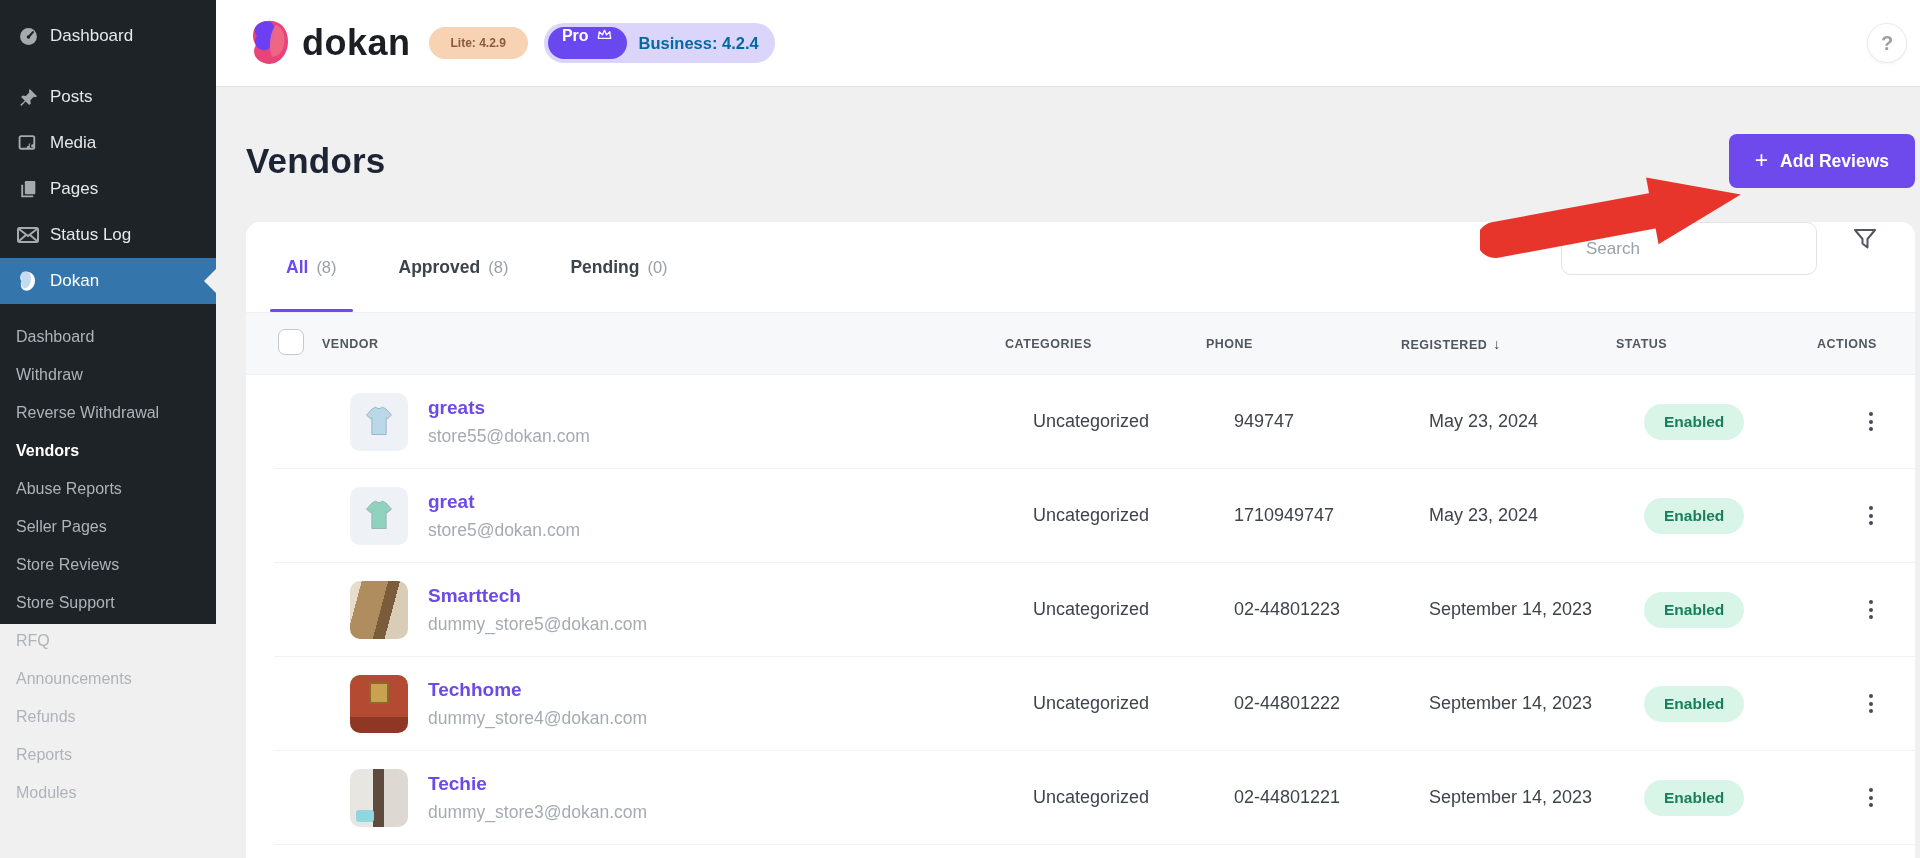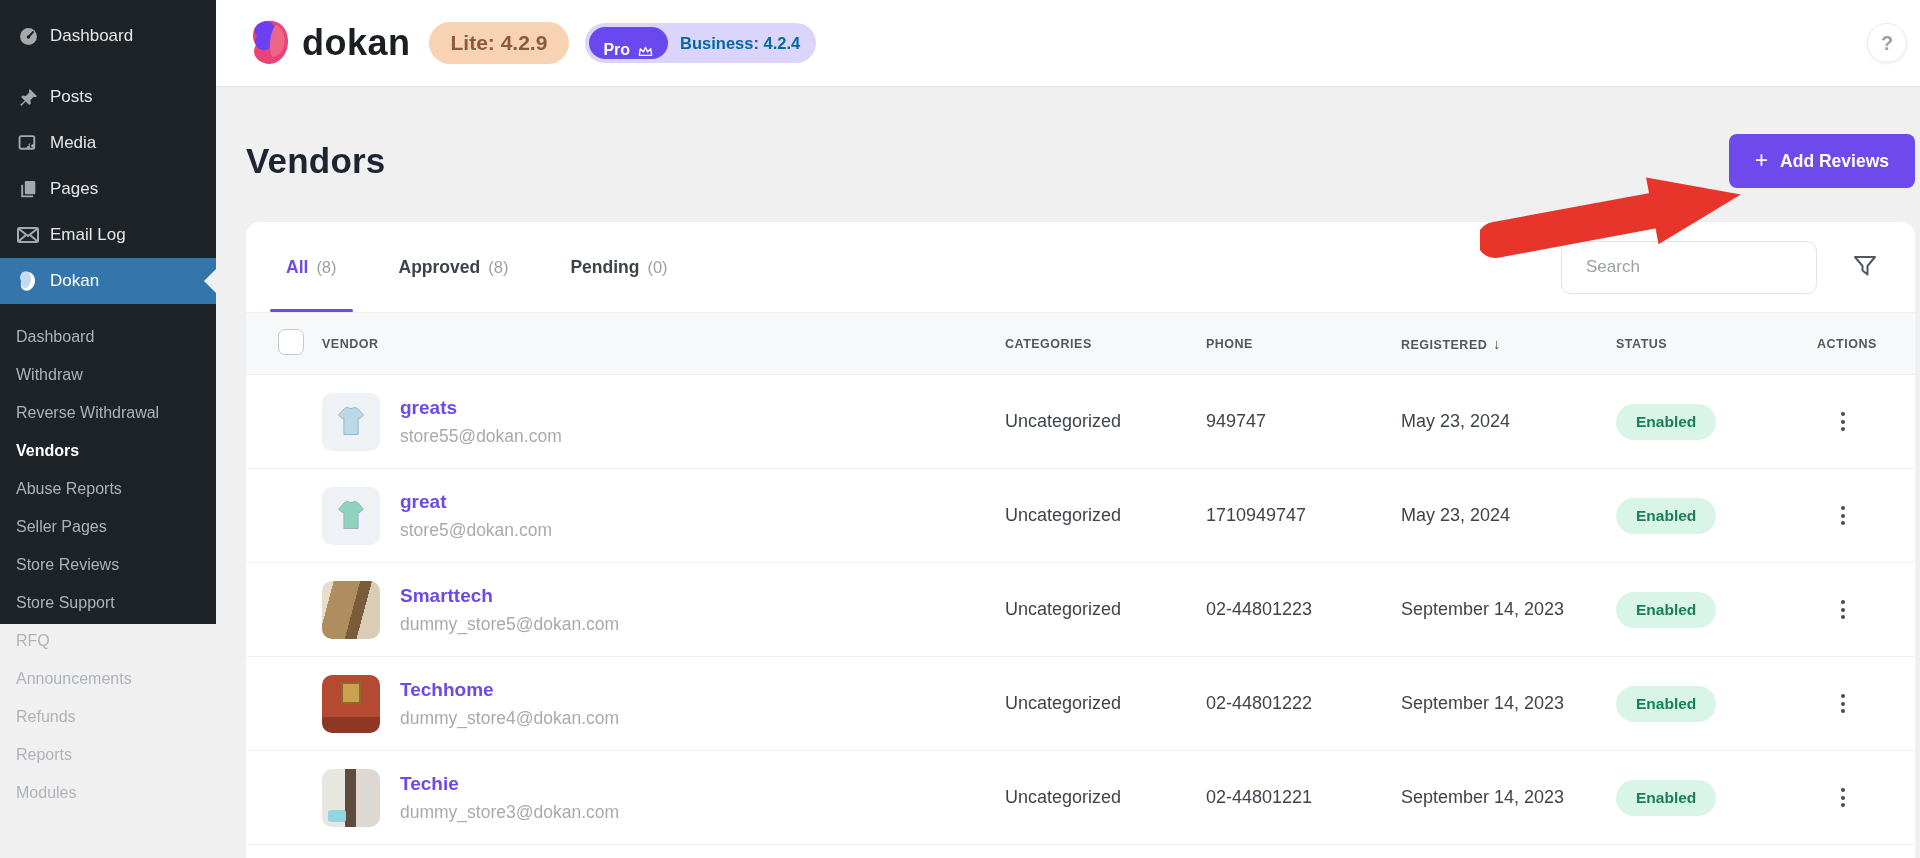--- a/index.html
+++ b/index.html
@@ -19,55 +19,55 @@
   .sub-item { height:38px; line-height:38px; padding-left:16px; font-size:16px; color:#aeb3b9; cursor:pointer; }
   .sub-item.active { color:#ffffff; font-weight:bold; }
 
   
   .main { flex:1; position:relative; height:858px; }
 
   
   .topbar { height:86px; background:#ffffff; display:flex; align-items:center; padding-left:34px; position:relative; box-shadow:0 1px 0 rgba(0,0,0,.05); }
   .logo-icon { width:44px; height:48px; display:flex; align-items:center; margin-right:8px; }
   .logo-text { font-size:36px; font-weight:800; color:#1b1f24; letter-spacing:.5px; margin-right:18px; }
-  .badge-lite { background:#f8d3b3; color:#8b5a3c; font-weight:bold; font-size:21px; padding:9px 22px; border-radius:22px; margin-right:16px; }
+  .badge-lite { background:#f8d3b3; color:#8b5a3c; font-weight:bold; font-size:12px; padding:9px 22px; border-radius:22px; margin-right:16px; }
   .badge-combo { background:#dbd5fb; border-radius:22px; display:flex; align-items:center; padding:4px 16px 4px 4px; }
-  .pro-pill { background:#6a48f0; color:#fff; font-weight:bold; font-size:16px; border-radius:18px; height:32px; display:flex; align-items:flex-end; gap:7px; padding:0 14px; margin-right:12px; }
+  .pro-pill { background:#6a48f0; color:#fff; font-weight:bold; font-size:16px; border-radius:18px; height:32px; display:flex; align-items:flex-start; gap:7px; padding:0 14px; margin-right:12px; }
   .biz { color:#0369a1; font-weight:bold; font-size:16.5px; }
   .help { position:absolute; right:13px; top:23px; width:40px; height:40px; border-radius:50%; background:#fff;
       border:1px solid #ebebeb; box-shadow:0 1px 3px rgba(0,0,0,.06); color:#9ba0a5; font-size:20px; font-weight:bold; cursor:pointer; }
 
   
   .content { padding:0 5px 0 30px; }
   .title-row { display:flex; align-items:center; justify-content:space-between; margin-top:48px; height:54px; }
   h1.page-title { font-size:35px; font-weight:800; color:#1d2433; letter-spacing:.2px; }
   .title-actions { display:flex; align-items:center; gap:10px; }
   .btn-white { background:#fff; border:1px solid #f0f0f0; box-shadow:0 1px 2px rgba(0,0,0,.04); border-radius:8px; height:50px; padding:0 28px; font-size:17px; font-weight:600; color:#3c434a; cursor:pointer; font-family:inherit; }
   .btn-purple { background:#6e49ec; border:none; border-radius:8px; height:54px; padding:0 26px; font-size:17.5px; font-weight:600; color:#fff; cursor:pointer; display:flex; align-items:center; gap:12px; font-family:inherit; }
   .btn-purple .plus { font-size:23px; font-weight:400; line-height:1; margin-top:-2px; }
 
   
   .card { margin-top:34px; background:#fff; border-radius:14px 14px 0 0; min-height:640px; }
-  .card-head { display:flex; align-items:center; height:90px; padding:0 32px 0 40px; }
+  .card-head { display:flex; align-items:flex-start; height:90px; padding:0 32px 0 40px; }
   .tab { position:relative; height:90px; display:flex; align-items:center; gap:8px; margin-right:62px; cursor:pointer; font-size:17.5px; font-weight:600; color:#3c434a; }
   .tab .t-count { color:#9aa0a6; font-weight:400; font-size:16.5px; }
   .tab.active .t-label { color:#6e49ec; }
   .tab.active::after { content:""; position:absolute; left:-16px; right:-16px; bottom:0; height:3px; background:#6e49ec; border-radius:2px; }
   .search { margin-left:auto; width:256px; height:53px; border:1px solid #e1e3e6; border-radius:10px; display:flex; align-items:center; padding:0 14px; gap:10px; background:#fff; }
   .search input { border:none; outline:none; flex:1; font-size:17px; color:#3c434a; font-family:inherit; background:transparent; }
   .search input::placeholder { color:#9aa0a6; }
   .filter-btn { margin-left:30px; background:none; border:none; cursor:pointer; padding:4px; }
 
   
   .thead, .trow { display:grid; grid-template-columns:44px 683px 201px 195px 215px 201px 1fr; align-items:center; padding:4px 32px; }
   .thead { height:63px; background:#f7f8f9; border-top:1px solid #f0f1f2; border-bottom:1px solid #eef0f2; }
   .th { font-size:12.5px; font-weight:bold; letter-spacing:.5px; color:#50575e; text-transform:uppercase; }
   .th .arr { margin-left:6px; font-size:14px; color:#3c434a; }
   .checkbox { width:26px; height:26px; border:1.5px solid #c6c8cc; border-radius:7px; background:#fff; display:inline-block; cursor:pointer; }
-  .trow { height:94px; border-bottom:1px solid #f1f2f4; background:#fff; }
+  .trow { height:94px; border-bottom:1px solid #f1f2f4; background:#fff;margin-left:28px; }
   .vcell { display:flex; align-items:center; }
   .avatar { width:58px; height:58px; border-radius:10px; margin-right:20px; background:#eef1f5; display:flex; align-items:center; justify-content:center; overflow:hidden; position:relative; }
   .avatar--photo-shelf { background:linear-gradient(105deg,#e7ddcc 0 16%,#b08d5f 16% 52%,#7a5c3a 52% 68%,#d9cdb8 68%); }
   .avatar--photo-red-room { background:linear-gradient(180deg,#b44a31 0 72%,#8d3724 72%); }
   .avatar--photo-red-room::after { content:""; position:absolute; top:7px; left:19px; width:16px; height:18px; background:#caa24f; border:2px solid #8a6a2d; }
   .avatar--photo-white-room { background:linear-gradient(90deg,#e8e6e1 0 40%,#5f4a3e 40% 58%,#ddd9d2 58%); }
   .avatar--photo-white-room::after { content:""; position:absolute; bottom:5px; left:6px; width:18px; height:12px; background:#8fd6de; border-radius:3px; }
   .vname { font-size:19px; font-weight:bold; color:#6d49e8; text-decoration:none; display:block; margin-bottom:7px; }
   .vemail { font-size:17.5px; color:#a6abb1; }
   .cell { font-size:18px; color:#3f444b; }
@@ -119,21 +119,21 @@
         </span>
         <span class="s-label">Pages</span>
       </div>
       <div class="side-item">
         <span class="s-icon">
           <svg viewBox="0 0 22 16" width="22" height="16">
             <rect x="1" y="1" width="20" height="14" rx="1.5" fill="none" stroke="#a7aaad" stroke-width="2"></rect>
             <path d="M2 2l9 7 9-7M2 14l7-6M20 14l-7-6" fill="none" stroke="#a7aaad" stroke-width="2"></path>
           </svg>
         </span>
-        <span class="s-label">Email Log</span>
+        <span class="s-label">Status Log</span>
       </div>
       <div class="side-item active">
         <span class="s-icon">
           <svg viewBox="0 0 22 22" width="22" height="22">
             <path d="M6 2c6-2 12 2 12 8.5S13 21.5 8 20.5C4 19.5 3 14.5 4.5 11 2.5 9 3 4 6 2z" fill="#ffffff"></path>
             <path d="M6 2c4-1.3 8 .5 8 6 0 6.5-3.5 11-7 10C4.3 17 3.5 13 5 10 3.3 8 3.8 3.8 6 2z" fill="#9ec2e6" opacity=".6"></path>
           </svg>
         </span>
         <span class="s-label">Dokan</span>
         <span class="notch"></span>

